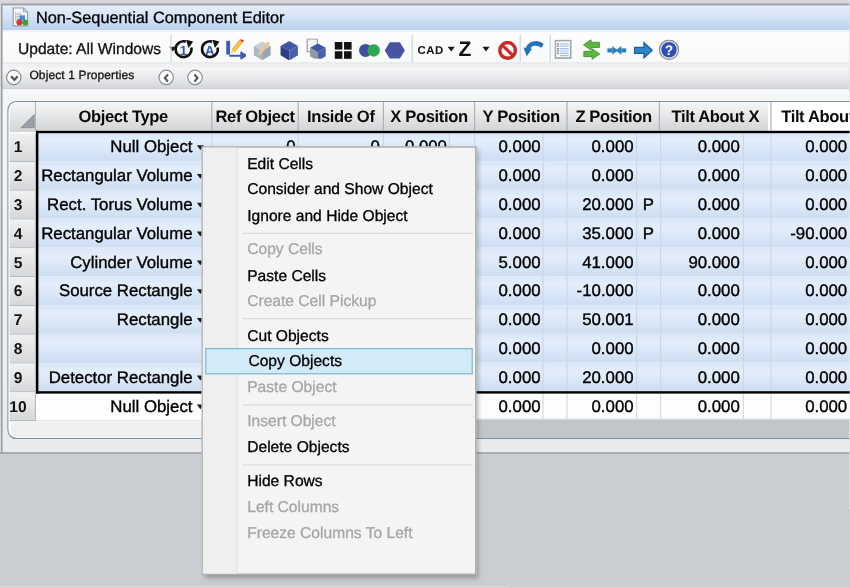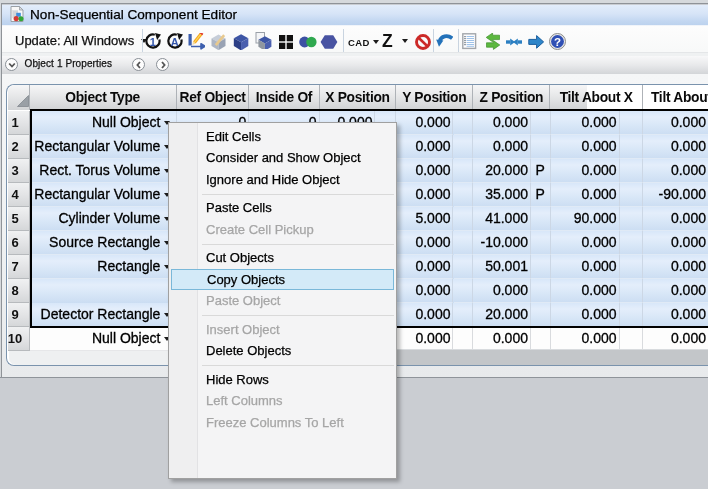--- a/index.html
+++ b/index.html
@@ -22,21 +22,21 @@
 #tstrip2 { position:absolute; left:2px; top:52px; width:706px; height:4px; background:#eff1f2; border-top:1px solid #e4e6e8; }
 #objbar { position:absolute; left:2px; top:56px; width:706px; height:18.5px; background:linear-gradient(180deg,#f8f8f9 0%,#e8e9eb 50%,#d3d5d8 100%); border-bottom:1.5px solid #8c9196; }
 #objbar .txt { position:absolute; left:22.5px; top:2px; font-size:10px; color:#111; letter-spacing:0.1px; -webkit-text-stroke:0.25px #111; }
 .cbtn { position:absolute; top:2px; width:13px; height:13px; border-radius:50%; background:#fdfdfd; border:1px solid #898f96; }
 .cbtn svg { position:absolute; left:1.2px; top:1.2px; }
 #editor { position:absolute; left:2px; top:74px; width:706px; height:303px; background:linear-gradient(180deg,#f5f6f7 0%,#eff1f2 55%,#e8eaec 100%); }
 #panel { position:absolute; left:4px; top:9.5px; width:712px; height:282.5px; background:#fff; border:1.5px solid #7a93ad; border-radius:8px 0 0 8px; border-right:none; }
 #winbottom { position:absolute; left:0px; top:376.6px; width:708px; height:1.6px; background:#8f949a; }
 
 #tablewrap { position:absolute; left:0; top:0; width:708px; height:489px; pointer-events:none; }
-#hdrrow { position:absolute; left:7.5px; top:85px; width:579px; height:25px;
+#hdrrow { position:absolute; left:7.5px; top:85px; width:632px; height:25px;
   background:linear-gradient(180deg,#f6f6f7 0%,#e7e8e9 45%,#d2d4d6 100%); border-radius:7px 0 0 0; border-bottom:1px solid #9aa0a6;}
 .hc { position:absolute; top:0; height:24px; font-size:13.8px; font-weight:bold; color:#0a0a0a; text-align:center; line-height:25px; border-right:1px solid #aeb2b7; letter-spacing:-0.3px; }
 #corner { position:absolute; left:7.5px; top:85px; width:22.0px; height:25px; border-radius:7px 0 0 0; border-right:1px solid #aeb2b7; background:linear-gradient(180deg,#f6f6f7,#d2d4d6); }
 #corner svg { position:absolute; left:9px; top:10px; }
 .rnum { position:absolute; left:7.5px; width:22.0px; height:24px; background:linear-gradient(180deg,#f0f1f2 0%,#e2e3e5 55%,#d5d7d9 100%); border-bottom:1px solid #b7babd; border-right:1px solid #b7babd; font-size:13px; font-weight:bold; color:#111; text-align:center; line-height:23px; padding-right:6px; }
 .row { position:absolute; left:29.5px; width:679.5px; height:24px; }
 .row.sel { background:linear-gradient(180deg,#d8e7f9 0%,#e4eefb 25%,#dae8f8 55%,#cbddf2 100%); }
 .row.white { background:#fdfdfd; }
 .c { position:absolute; top:0; height:24px; font-size:14px; color:#000; line-height:23px; overflow:hidden; white-space:nowrap; -webkit-text-stroke:0.3px #000; }
 .sel .c { border-right:1px solid #ccd7e5; border-bottom:1px solid #e0eaf6; }
@@ -383,20 +383,21 @@
 <div id="selborder"></div>
 </div>
 <div id="menu">
 <div id="menugutter"></div>
 <div class="mi">Edit Cells</div>
 <div class="mi">Consider and Show Object</div>
 <div class="mi">Ignore and Hide Object</div>
 <div class="msep">
       <div></div>
     </div>
+<div class="mi dis">Copy Cells</div>
 <div class="mi">Paste Cells</div>
 <div class="mi dis">Create Cell Pickup</div>
 <div class="msep">
       <div></div>
     </div>
 <div class="mi">Cut Objects</div>
 <div class="mi hi">Copy Objects</div>
 <div class="mi dis">Paste Object</div>
 <div class="msep">
       <div></div>

